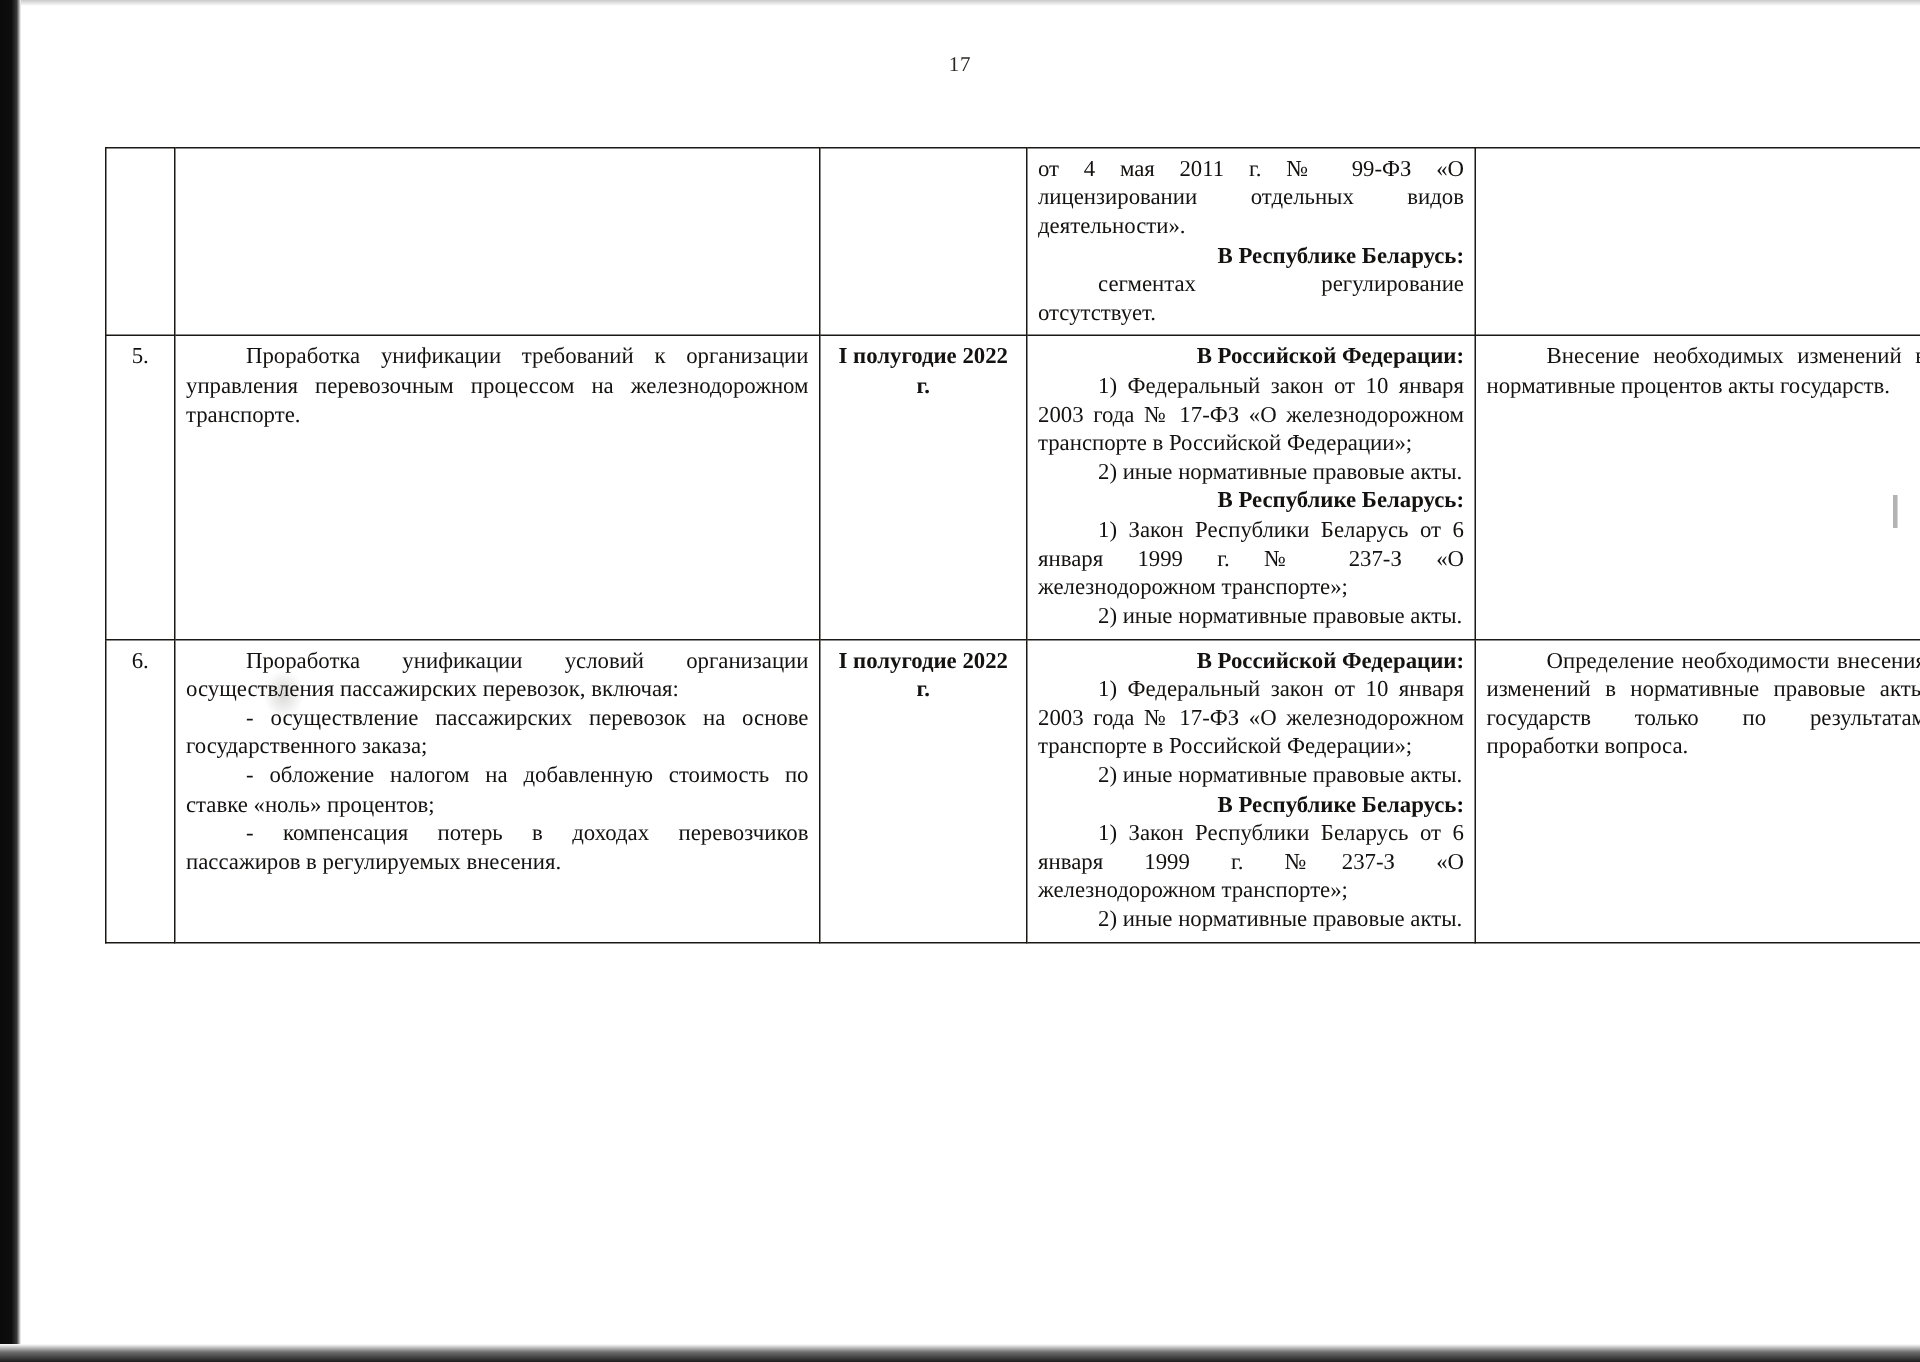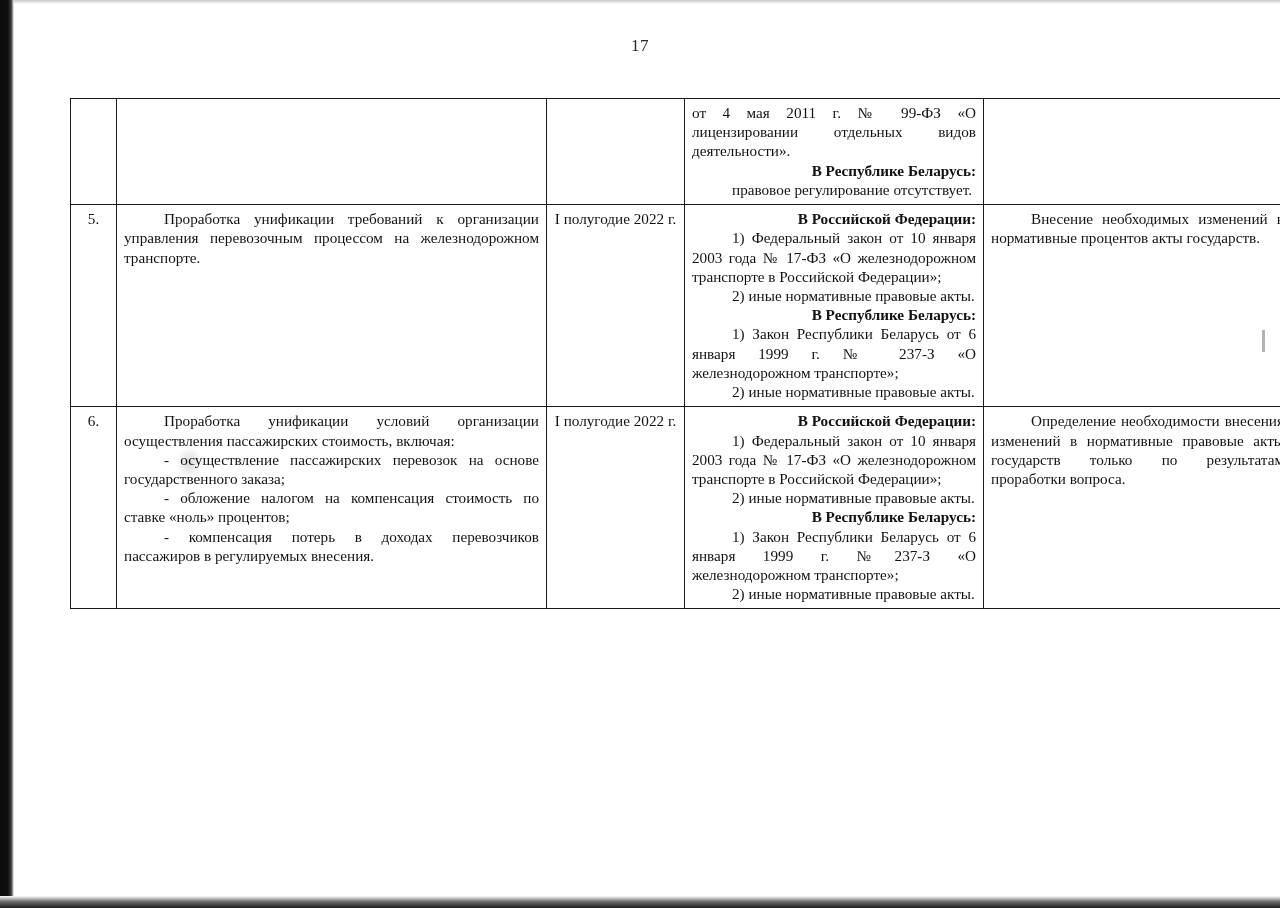--- a/index.html
+++ b/index.html
@@ -47,21 +47,21 @@
   .page {
     position: absolute;
     left: 0; top: 0;
     width: 1280px; height: 908px;
   }
   .page-number {
     position: absolute;
     left: 0; top: 36px;
     width: 1280px;
     text-align: center;
-    font-size: 17px;
+    font-size: 14px;
     letter-spacing: .5px;
     color: #2a2724;
   }
 
   
   .doc-table {
     position: absolute;
     left: 70px;
     top: 98px;
     width: 1158px;
@@ -74,21 +74,21 @@
     padding: 4px 7px 5px 7px;
     font-size: 15.2px;
     line-height: 1.265;
     text-align: justify;
     text-justify: inter-word;
     hyphens: none;
     color: #141211;
   }
   .col-num   { width: 46px;  text-align: center !important; }
   .col-task  { width: 430px; font-family: Liberation Serif, serif; }
-  .col-term  { width: 138px; text-align: center !important; }
+  .col-term  { width: 138px; text-align: center !important; font-weight: bold; }
   .col-acts  { width: 299px; }
   .col-res   { width: 308px; }
 
   .cell-pad-top { padding-top: 5px; }
 
   
   p.para {
     margin: 0;
     text-indent: 40px;
     text-align: justify;
@@ -135,21 +135,21 @@
     </colgroup>
     <tbody>
 
       <tr>
         <td class="col-num num-cell"></td>
         <td class="col-task"></td>
         <td class="col-term"></td>
         <td class="col-acts">
           <p class="para noindent">от 4 мая 2011 г. № 99-ФЗ «О лицензировании отдельных видов деятельности».</p>
           <p class="head">В Республике Беларусь:</p>
-          <p class="para">правовое регулирование отсутствует.</p>
+          <p class="para">сегментах регулирование отсутствует.</p>
         </td>
         <td class="col-res"></td>
       </tr>
 
       <tr>
         <td class="col-num num-cell">5.</td>
         <td class="col-task cell-pad-top">
           <p class="para">Проработка унификации требований к организации управления перевозочным процессом на железнодорожном транспорте.</p>
         </td>
         <td class="col-term cell-pad-top">I полугодие 2022 г.</td>
@@ -162,23 +162,23 @@
           <p class="para">2) иные нормативные правовые акты.</p>
         </td>
         <td class="col-res cell-pad-top">
           <p class="para">Внесение необходимых изменений в нормативные процентов акты государств.</p>
         </td>
       </tr>
 
       <tr>
         <td class="col-num num-cell">6.</td>
         <td class="col-task cell-pad-top">
-          <p class="para">Проработка унификации условий организации осуществления пассажирских стоимость, включая:</p>
+          <p class="para">Проработка унификации условий организации осуществления пассажирских перевозок, включая:</p>
           <p class="para">- осуществление пассажирских перевозок на основе государственного заказа;</p>
-          <p class="para">- обложение налогом на компенсация стоимость по ставке «ноль» процентов;</p>
+          <p class="para">- обложение налогом на добавленную стоимость по ставке «ноль» процентов;</p>
           <p class="para">- компенсация потерь в доходах перевозчиков пассажиров в регулируемых внесения.</p>
         </td>
         <td class="col-term cell-pad-top">I полугодие 2022 г.</td>
         <td class="col-acts cell-pad-top">
           <p class="head">В Российской Федерации:</p>
           <p class="para">1) Федеральный закон от 10 января 2003 года № 17-ФЗ «О железнодорожном транспорте в Российской Федерации»;</p>
           <p class="para">2) иные нормативные правовые акты.</p>
           <p class="head">В Республике Беларусь:</p>
           <p class="para">1) Закон Республики Беларусь от 6 января 1999 г. №237-З «О железнодорожном транспорте»;</p>
           <p class="para">2) иные нормативные правовые акты.</p>

